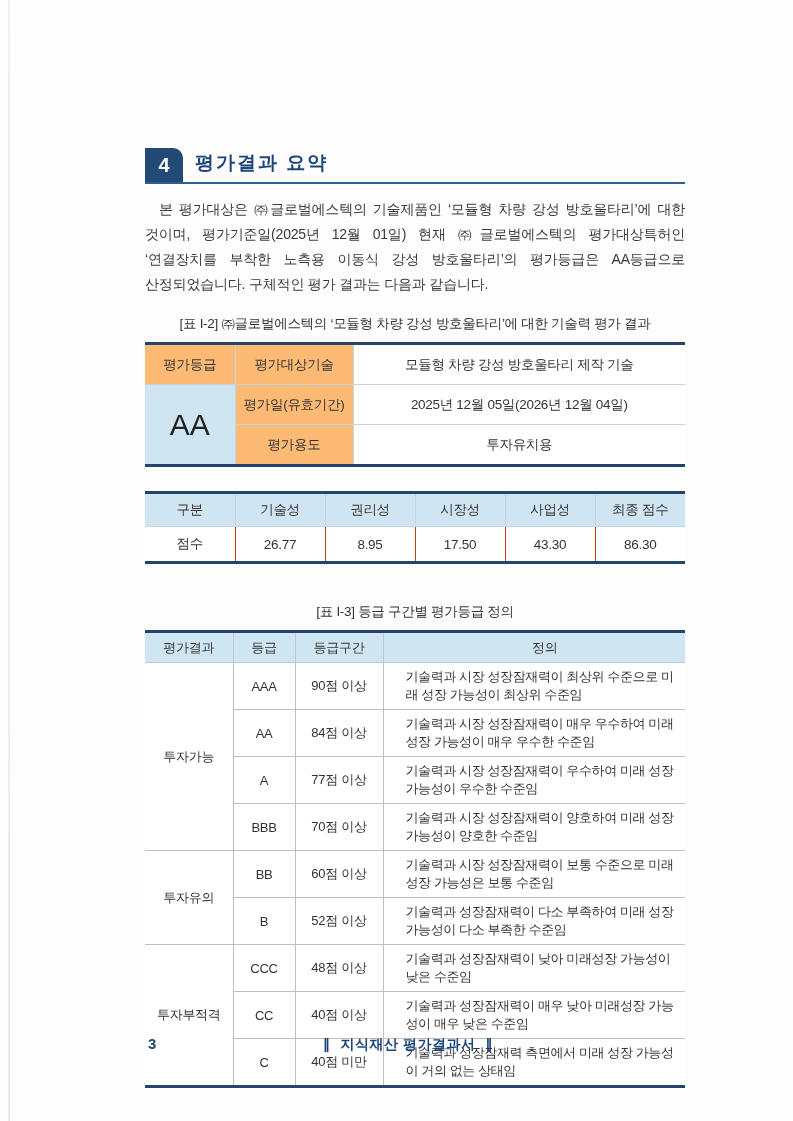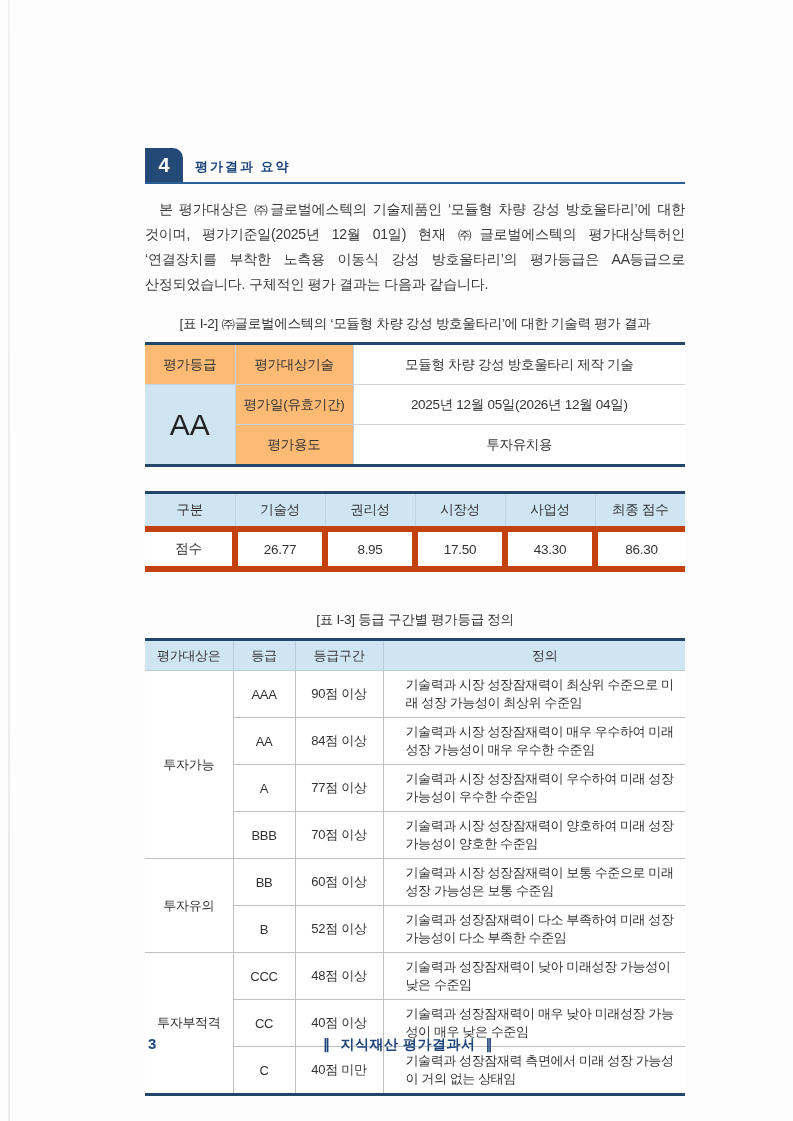--- a/index.html
+++ b/index.html
@@ -22,21 +22,21 @@
     border-bottom:2px solid #2c5f96;
     display:flex; align-items:flex-end; position:relative;
   }
   .num-badge {
     width:38px; height:34px; background:#234a77; color:#fff;
     border-radius:0 10px 0 0;
     display:flex; align-items:center; justify-content:center;
     font-size:20px; font-weight:bold;
   }
   .section-title {
-    margin-left:12px; font-size:13px; font-weight:bold;
+    margin-left:12px; font-size:19px; font-weight:bold;
     color:#1d4479; letter-spacing:2px; padding-bottom:6px;
   }
 
   
   .intro {
     margin:13px 0 0 0; font-size:14px; line-height:25px;
     text-align:justify; word-break:keep-all; color:#3a3a3a;
     text-indent:1em; letter-spacing:-0.2px;
   }
 
@@ -51,21 +51,21 @@
   
   .t2 td { border:1px solid #c2d3e2; height:37px; }
   .t2 .lbl { background:#fdba74; }
   .t2 .val { background:#fff; border-color:#d2d2d2; }
   .t2 .grade-big { font-size:30px; color:#222; font-weight:500; background:#cfe5f2; letter-spacing:0; }
   .t2 tr td:first-child { border-left:none; }
   .t2 tr td:last-child { border-right:none; }
 
   
   .ts th { background:#cfe5f2; height:30px; border:1px solid #c2d3e2; }
-  .ts td { background:#fff; height:32px; border:6px solid #c2410c; }
+  .ts td { background:#fff; height:32px; border:1px solid #c2410c; }
   .ts tr th:first-child, .ts tr td:first-child { border-left:none; }
   .ts tr th:last-child, .ts tr td:last-child { border-right:none; }
 
   
   .t3 th { background:#cfe5f2; height:27px; border:1px solid #b9c9d8; border-top:none; font-size:13px; }
   .t3 td { border:1px solid #bfbfbf; height:40px; background:#fff; font-size:13px; }
   .t3 td.def { text-align:left; padding:3px 9px; line-height:18px; letter-spacing:-0.4px; }
   .t3 .group { font-size:13px; }
   .t3 tr th:first-child, .t3 tr td:first-child { border-left:none; }
   .t3 tr th:last-child, .t3 tr td:last-child { border-right:none;padding-left:22px; }
@@ -157,21 +157,21 @@
 
   <table class="thick-table t3">
     <colgroup>
         <col style="width:88px">
         <col style="width:62px">
         <col style="width:88px">
         <col style="width:302px">
       </colgroup>
     <thead>
       <tr>
-        <th>평가대상은</th>
+        <th>평가결과</th>
         <th>등급</th>
         <th>등급구간</th>
         <th>정의</th>
       </tr>
     </thead>
     <tbody>
       <tr>
         <td class="group" rowspan="4">투자가능</td>
         <td>AAA</td>
         <td>90점 이상</td>

